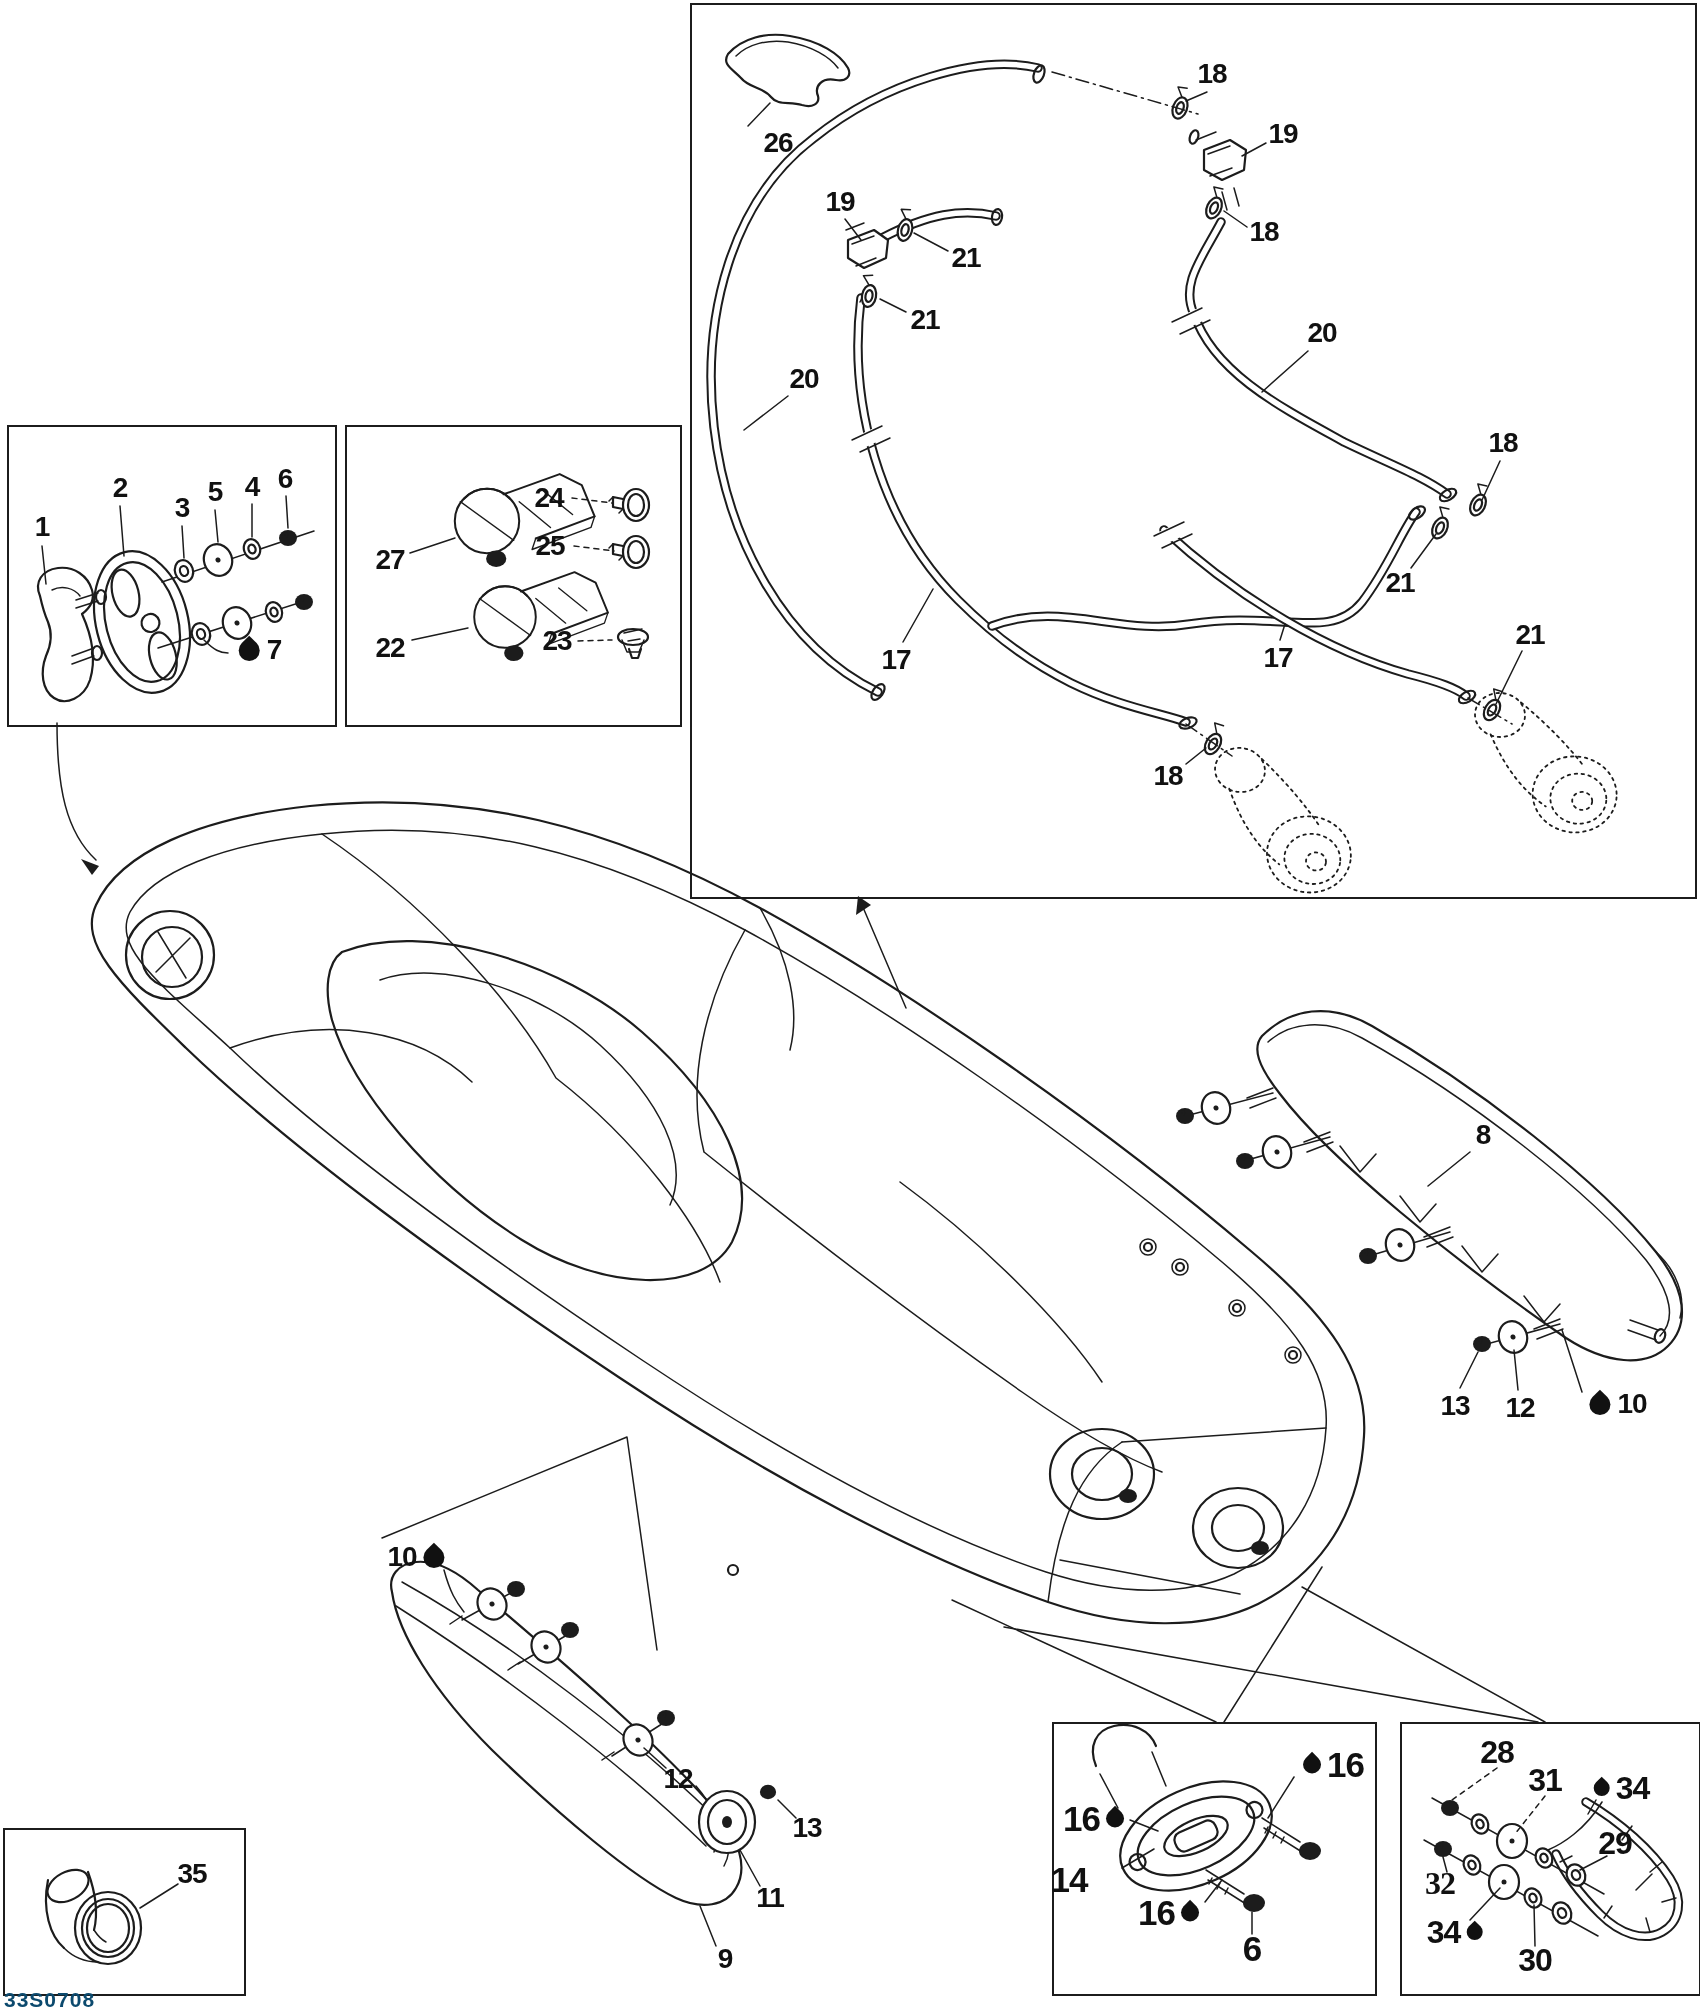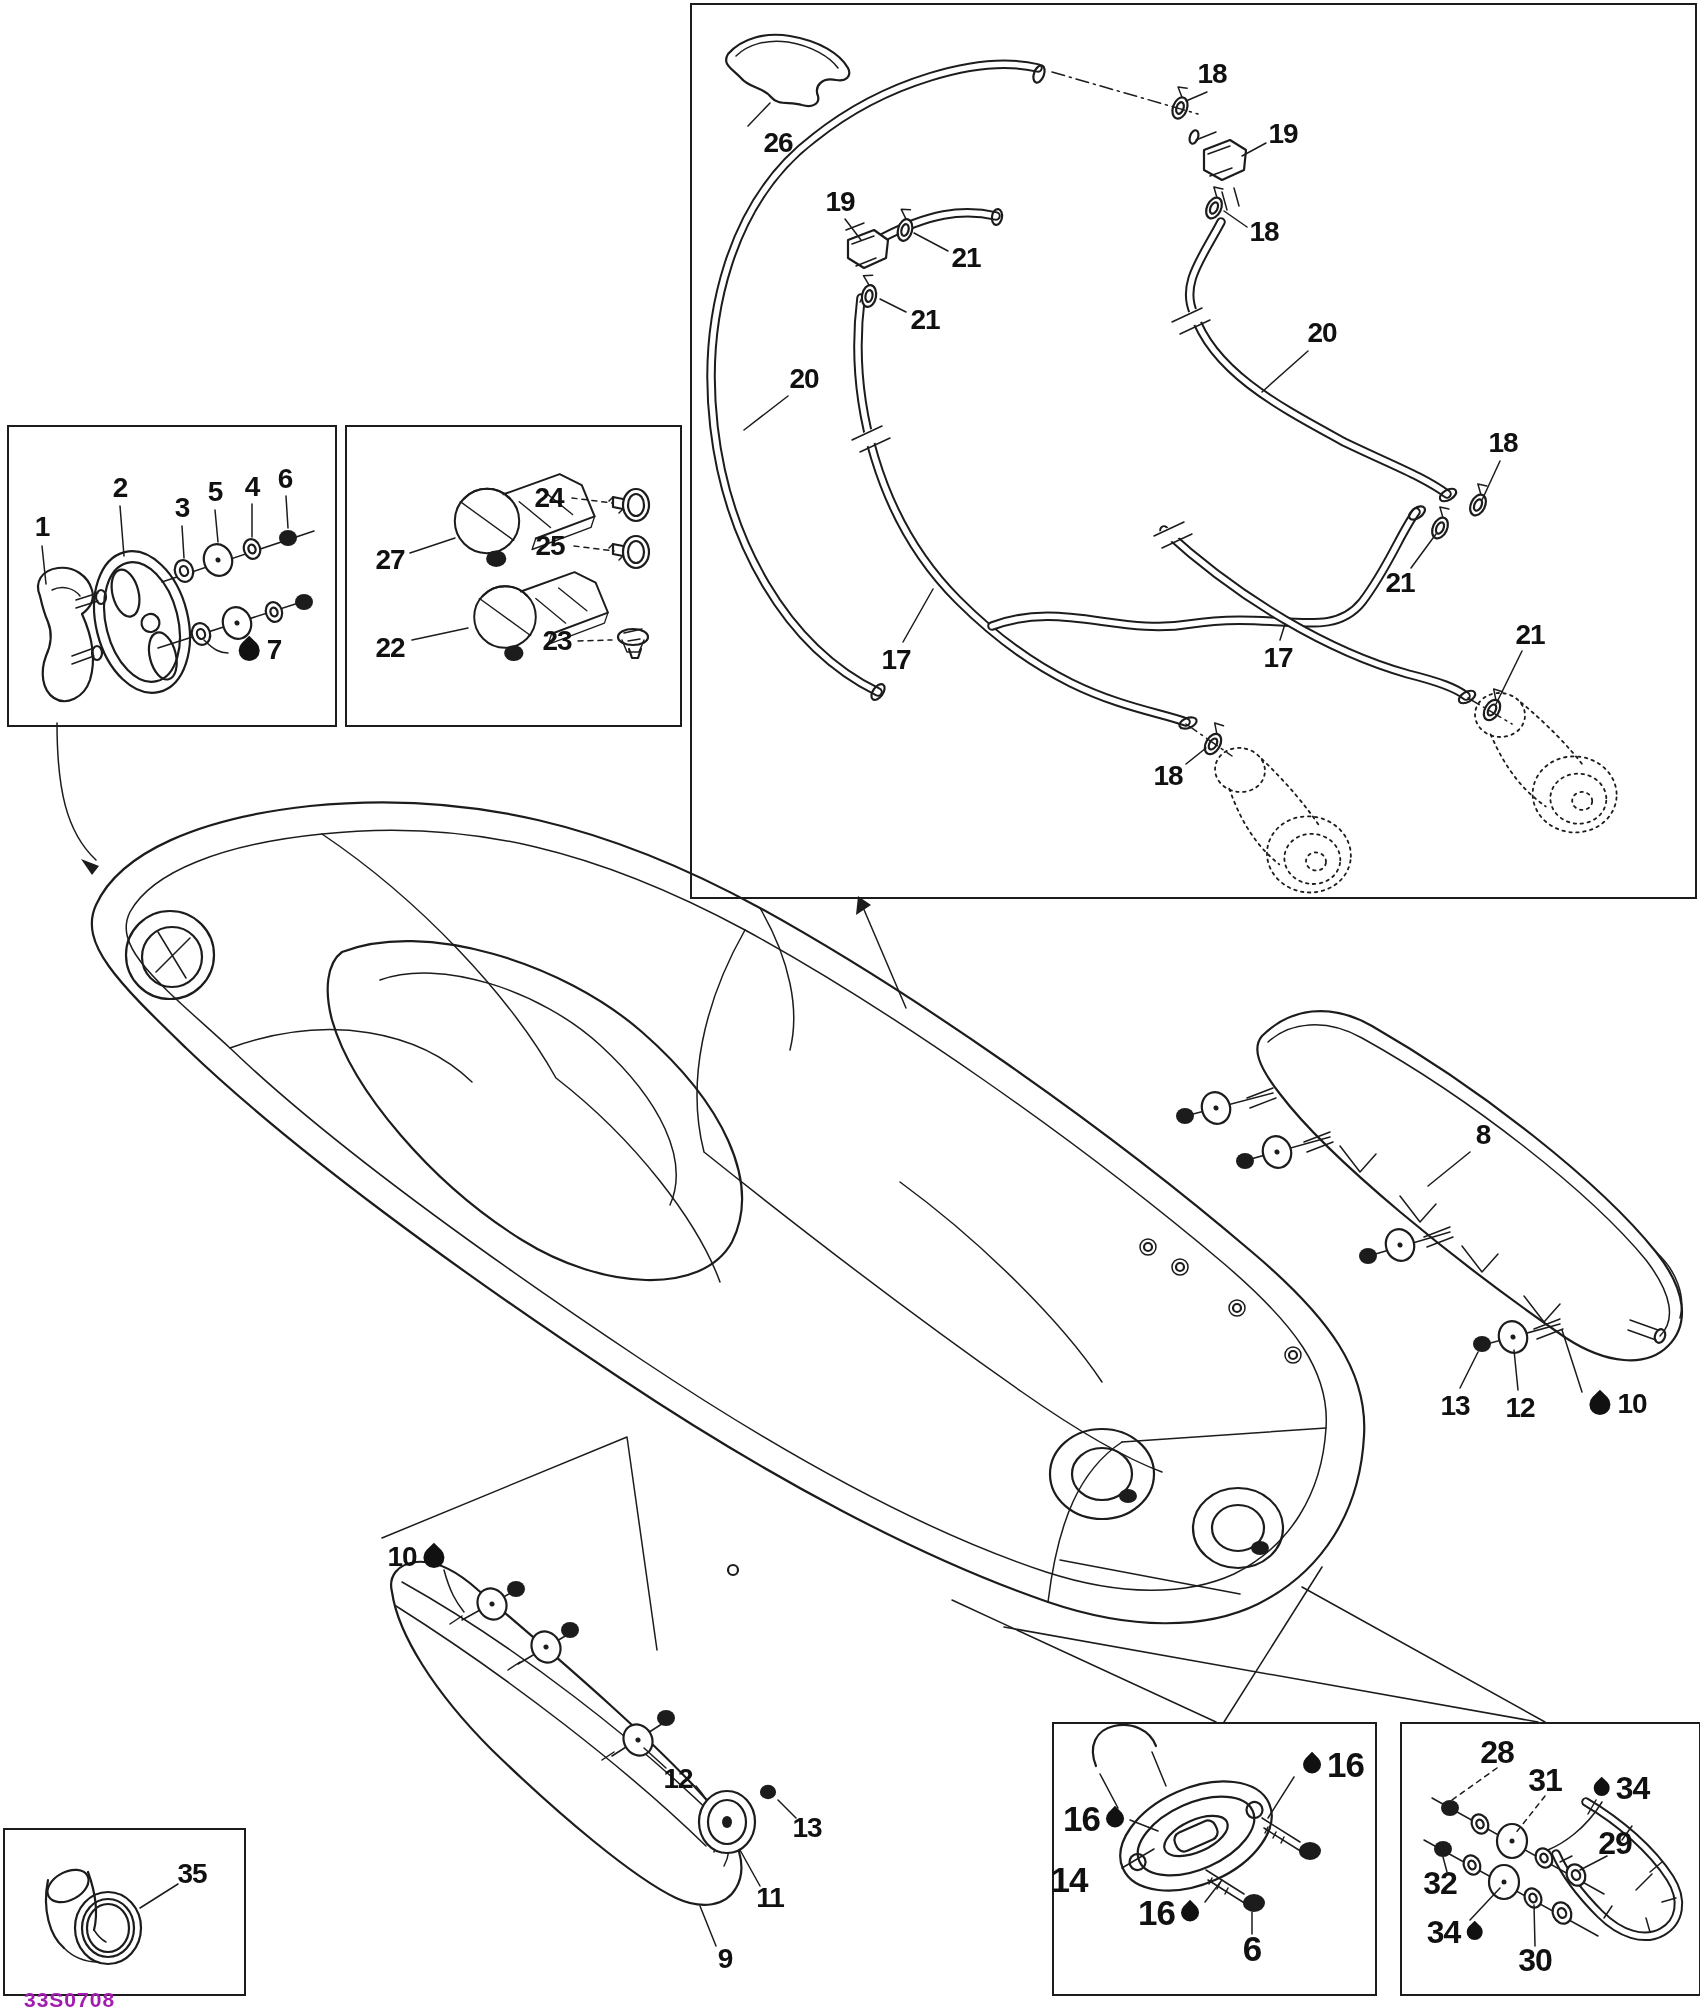--- a/index.html
+++ b/index.html
@@ -21,22 +21,22 @@
   .callout{position:absolute;transform:translate(-50%,-50%);display:flex;align-items:center;
            gap:3px;font-weight:700;color:#111;line-height:1;letter-spacing:-1px;white-space:nowrap;}
   .callout.lg{font-size:28px}
   .callout.md{font-size:35px}
   .callout.sm{font-size:32px}
   .drop{display:inline-block;background:#111;border-radius:0 50% 50% 50%;
         transform:rotate(45deg);}
   .lg .drop{width:21px;height:21px;margin:0 4px;}
   .md .drop{width:18px;height:18px;margin:0 3px;}
   .sm .drop{width:16px;height:16px;margin:0 3px;}
-  .doc-code{position:absolute;left:4px;top:1988px;font-size:21px;font-weight:700;color:#a21caf;
-            letter-spacing:1px;margin-left:20px;}
+  .doc-code{position:absolute;left:4px;top:1988px;font-size:21px;font-weight:700;color:#0c4a6e;
+            letter-spacing:1px;}
 </style>
 </head>
 <body>
 
 <div class="stage">
 
   <div class="panel" style="left:690px;top:3px;width:1003px;height:892px"></div>
   <div class="panel" style="left:7px;top:425px;width:326px;height:298px"></div>
   <div class="panel" style="left:345px;top:425px;width:333px;height:298px"></div>
   <div class="panel" style="left:3px;top:1828px;width:239px;height:164px"></div>
@@ -456,21 +456,21 @@
       <span class="callout sm" style="left: 1620px; top: 1788px;">
         <i class="drop"></i>
         <b>34</b>
       </span>
       <span class="callout sm" style="left: 1615px; top: 1843px;">
         <b>29</b>
       </span>
       <span class="callout sm" style="left: 1744px; top: 1860px;">
         <b>28</b>
       </span>
-      <span class="callout sm" style="left: 1440px; top: 1883px;">
+      <span class="callout sm" style="left: 1440px; top: 1883px; font-family: Liberation Serif, serif;">
         <b>32</b>
       </span>
       <span class="callout sm" style="left: 1456px; top: 1932px;">
         <b>34</b>
         <i class="drop"></i>
       </span>
       <span class="callout sm" style="left: 1535px; top: 1960px;">
         <b>30</b>
       </span>
     </div>

